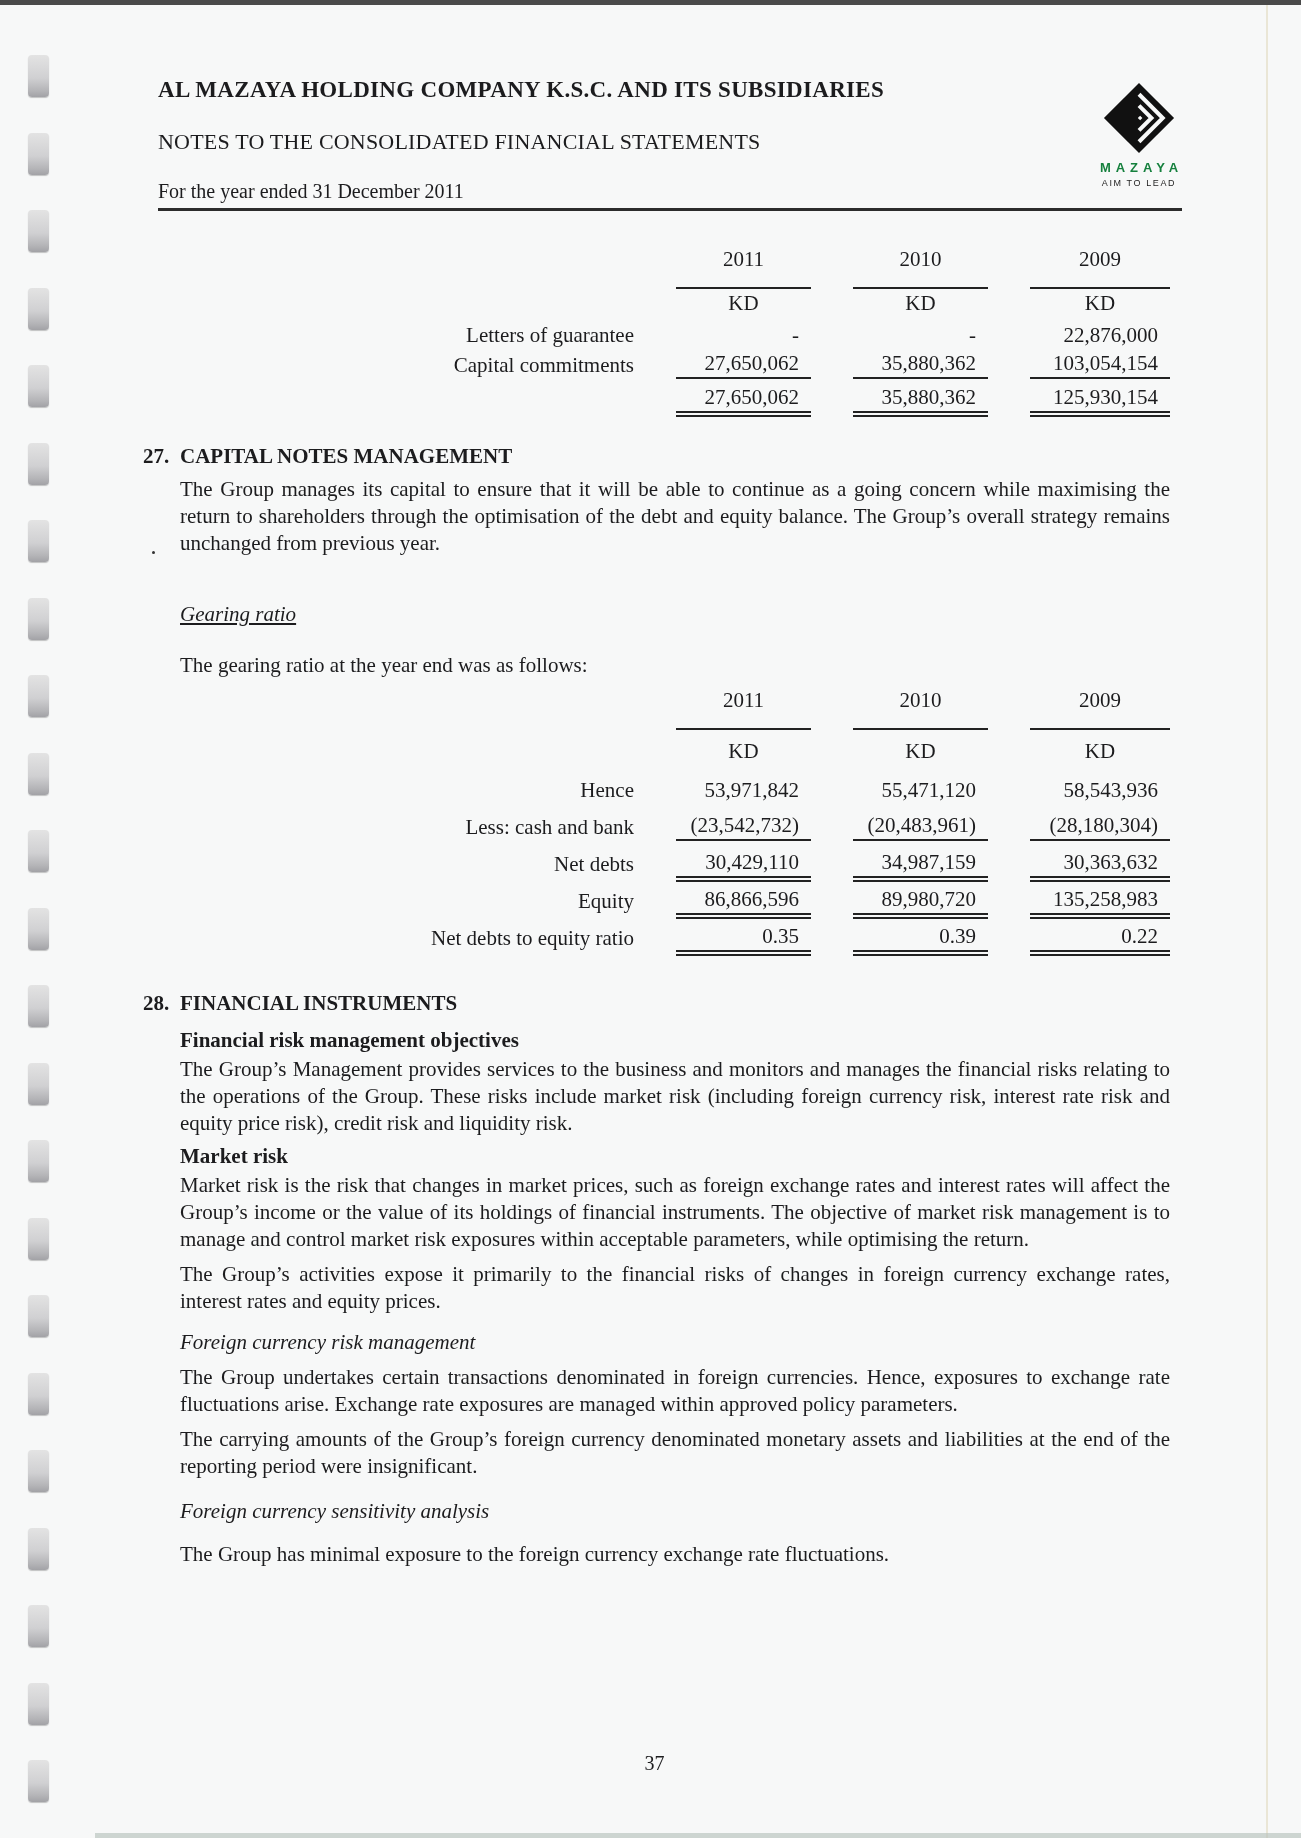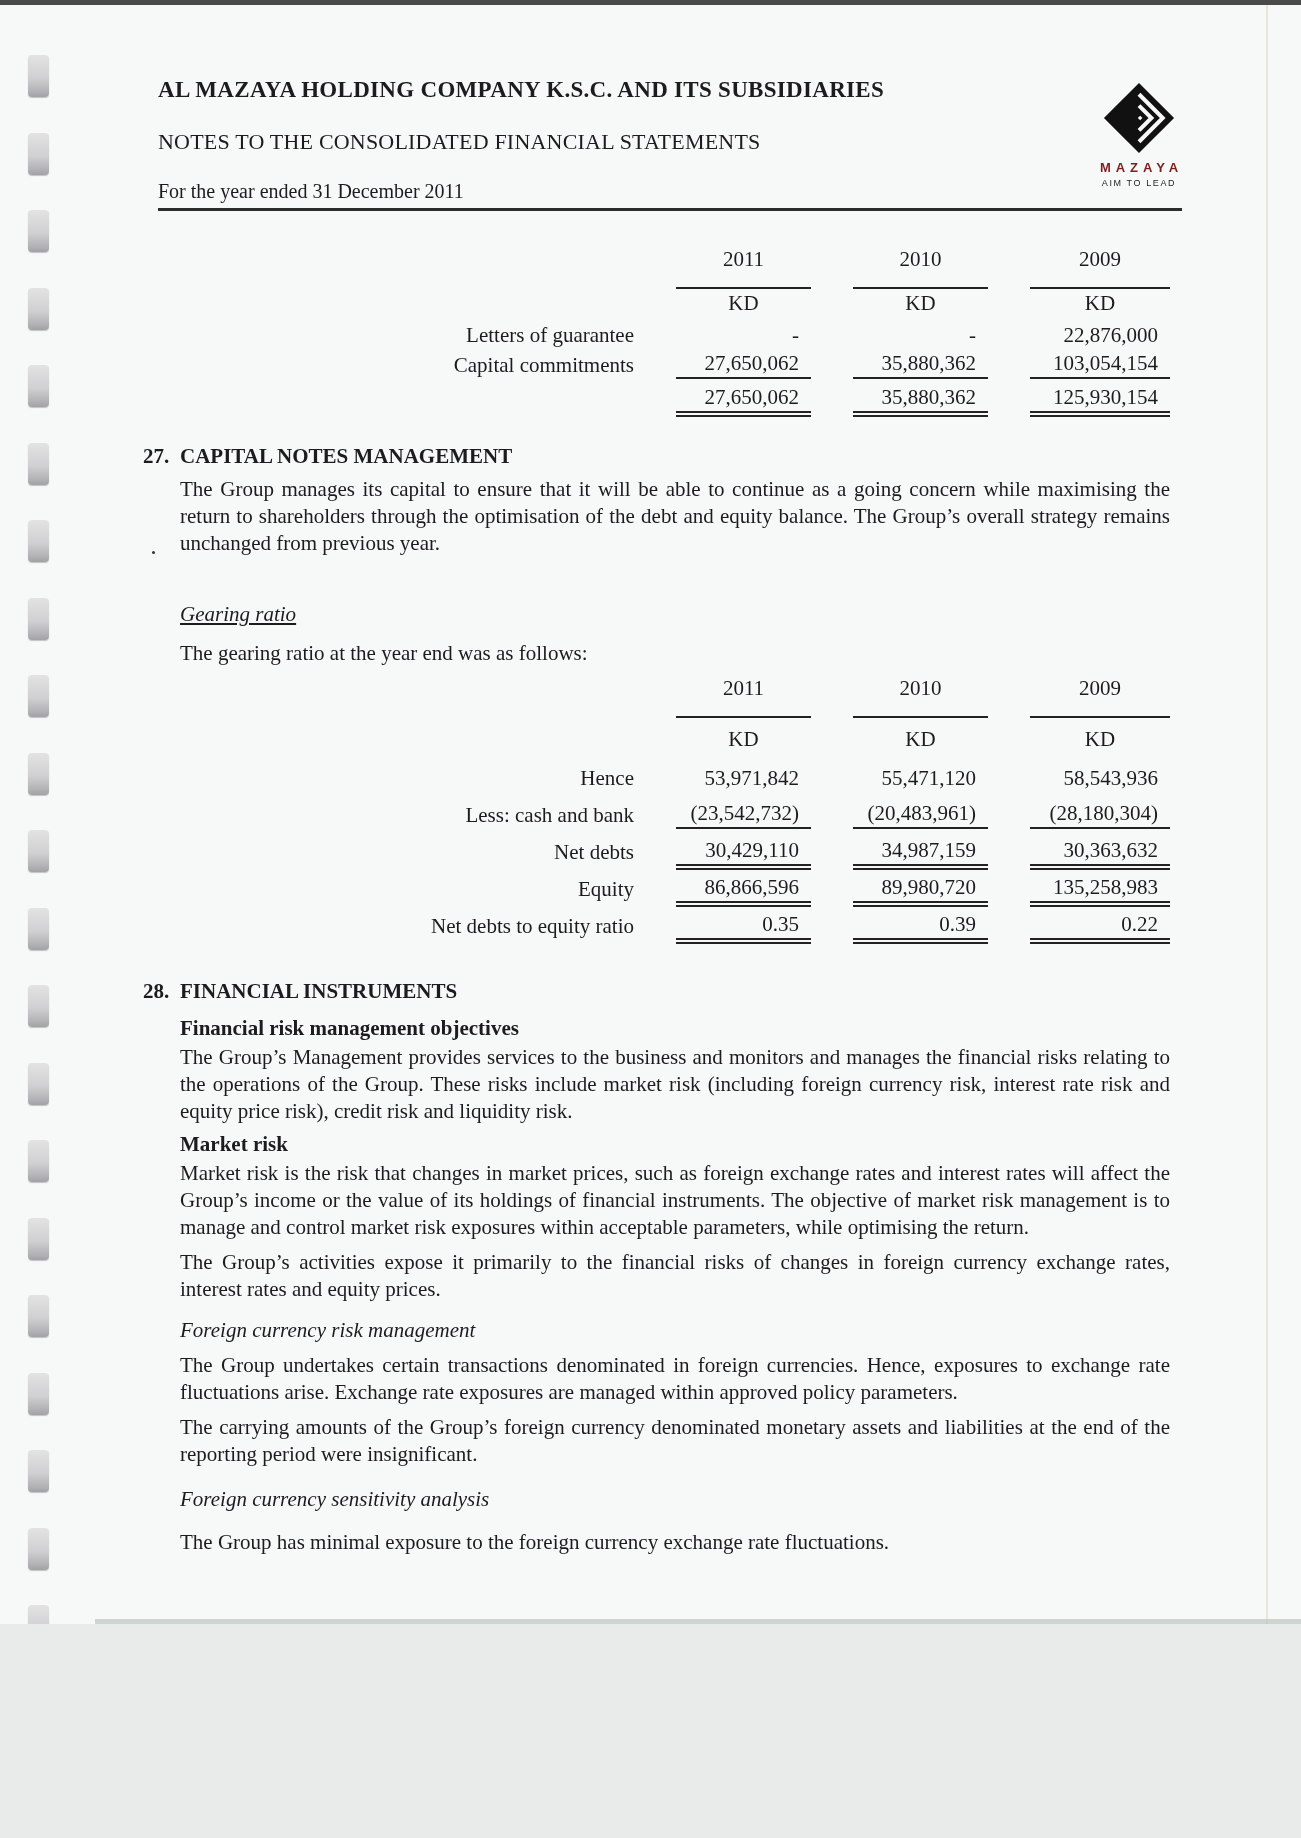--- a/index.html
+++ b/index.html
@@ -1,17 +1,17 @@
 <!DOCTYPE html>
 <html><head>
 <meta charset="utf-8">
 <style>
   html,body { margin:0; padding:0; background:#e9eaea; }
   .page {
-    position:relative; width:1301px; height:1624px; margin:0 auto;
+    position:relative; width:1301px; height:1838px; margin:0 auto;
     background:#f7f8f8; overflow:hidden;
     font-family:"Liberation Serif","DejaVu Serif",serif; color:#1c1c1e;
   }
   .topstrip   { position:absolute; top:0; left:0; right:0; height:5px; background:#4a4a4a; }
   .rightline  { position:absolute; top:5px; bottom:0; left:1266px; width:2px; background:#eae6d6; }
   .bottomstrip{ position:absolute; left:95px; right:0; bottom:0; height:5px; background:#b7c2bb; opacity:.65; }
 
   .binder { position:absolute; left:28px; top:0; width:24px; height:100%; }
   .mark {
     position:absolute; left:0; width:21px; height:42px; border-radius:4px;
@@ -21,21 +21,21 @@
 
   .hdr { position:absolute; left:158px; top:76px; width:1024px; }
   .company  { font-size:23px; font-weight:bold; letter-spacing:.3px; line-height:28px; }
   .doctitle { font-size:22px; margin-top:24px; letter-spacing:.2px; line-height:28px; }
   .period   { font-size:20px; margin-top:22px; line-height:26px; }
   .hrule    { margin-top:4px; border-bottom:3px solid #2c2c2c; }
 
   .logo { position:absolute; left:1083px; top:78px; width:112px; text-align:center;
           font-family:"Liberation Sans","DejaVu Sans",sans-serif; }
   .logo svg { width:80px; height:80px; display:block; margin:0 auto; }
-  .logoname { font-size:13px; letter-spacing:5px; padding-left:5px; margin-top:2px; color:#7f1d1d; font-weight:bold; }
+  .logoname { font-size:13px; letter-spacing:5px; padding-left:5px; margin-top:2px; color:#15803d; font-weight:bold; }
   .logotag  { font-size:9px;  letter-spacing:1.6px; margin-top:3px; color:#1e1e1e; }
 
   .content { position:absolute; left:143px; top:247px; width:1027px; font-size:21px; line-height:27px; }
 
   .sechead { display:flex; font-weight:bold; font-size:21px; }
   .secnum  { flex:0 0 37px; }
   .indent  { margin-left:37px; }
 
   p { margin:0; text-align:justify; }
   .subhead-b { font-weight:bold; }
@@ -151,21 +151,21 @@
     </div>
 
     <div class="sechead" style="margin-top:30px;">
       <span class="secnum">27.</span>
       <span>CAPITAL NOTES MANAGEMENT</span>
     </div>
     <p class="indent" style="margin-top:6px;">The Group manages its capital to ensure that it will be able to continue as a going concern while maximising the return to shareholders through the optimisation of the debt and equity balance. The Group’s overall strategy remains unchanged from previous year.</p>
     <div class="artifact-dot"></div>
 
     <div class="indent subhead-i u-text" style="margin-top:44px;">Gearing ratio</div>
-    <p class="indent" style="margin-top:12px;">The gearing ratio at the year end was as follows:</p>
+    <p class="indent" style="margin-top:24px;">The gearing ratio at the year end was as follows:</p>
 
     <div class="tgear">
       <div class="trow">
         <div class="cell"></div>
         <div class="cell hdcell">2011</div>
         <div class="cell hdcell">2010</div>
         <div class="cell hdcell">2009</div>
       </div>
       <div class="trow">
         <div class="cell"></div>

